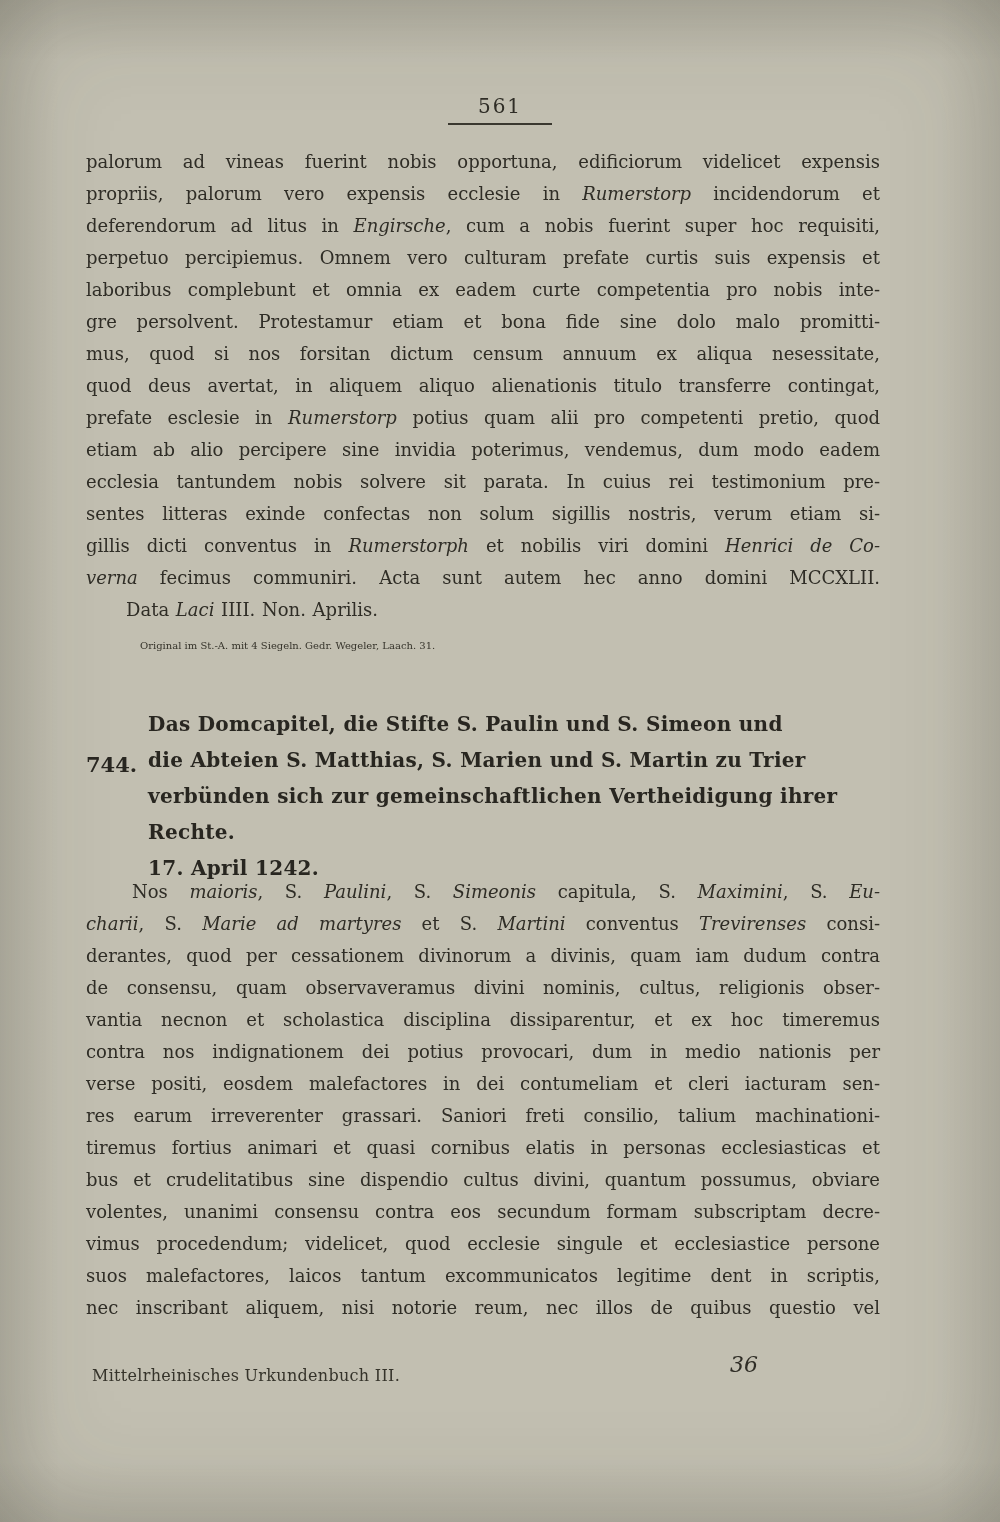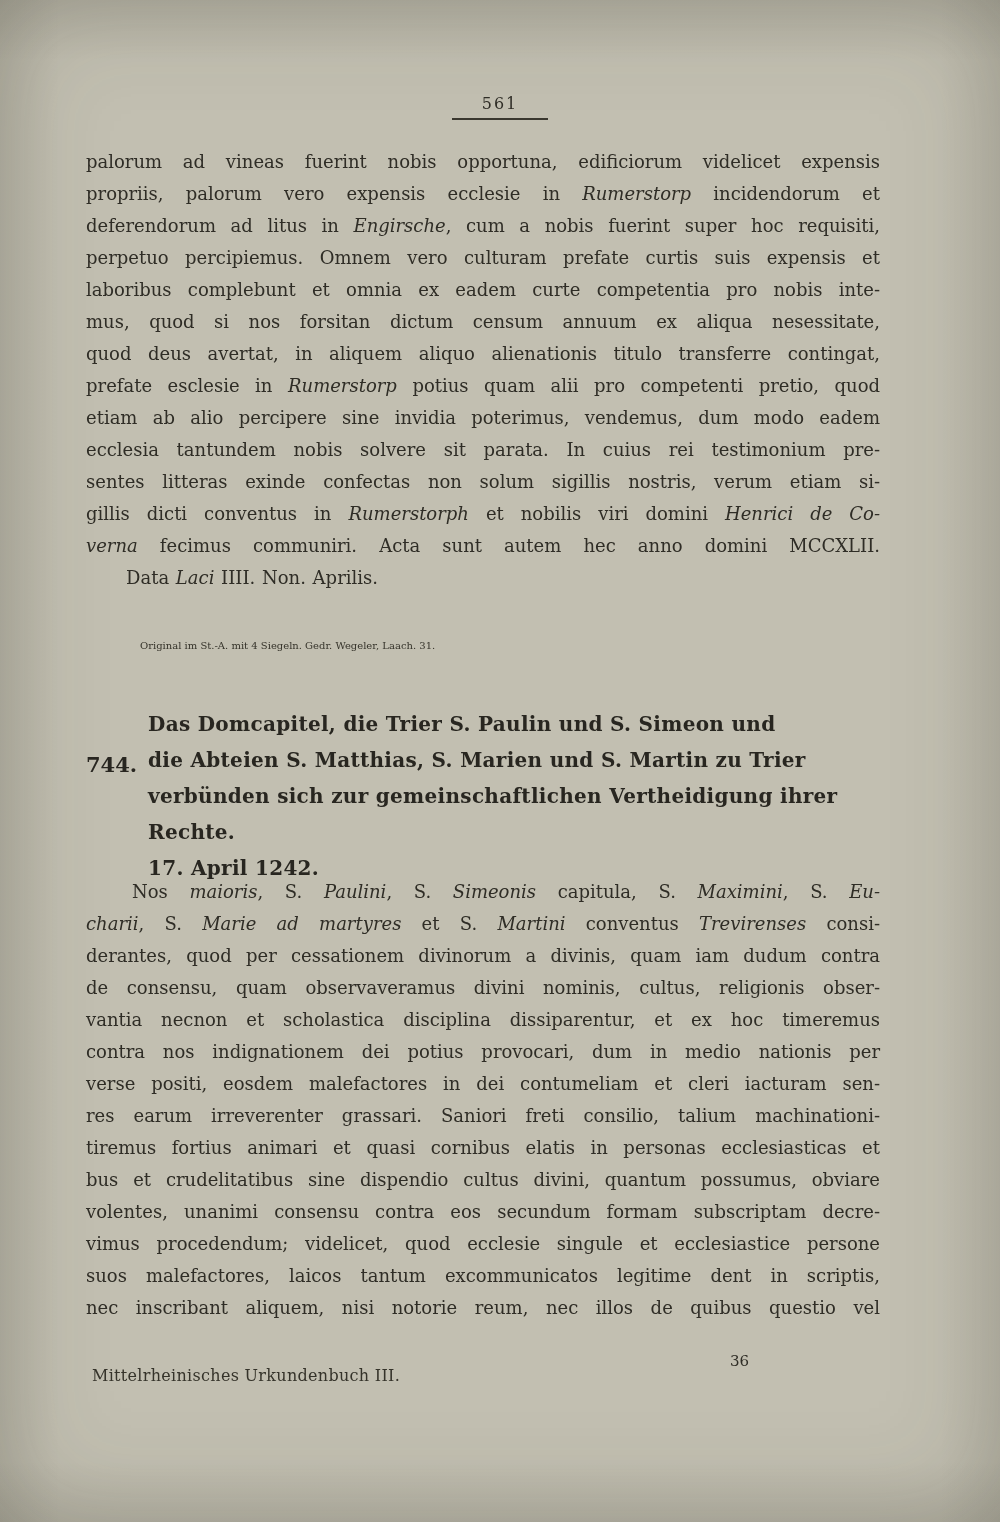--- a/index.html
+++ b/index.html
@@ -19,21 +19,21 @@
     color: #2f2d26;
     overflow: hidden;
   }
   .pagenum-wrap {
     position: absolute;
     top: 94px; left: 0; width: 100%;
     text-align: center;
   }
   .pagenum {
     display: inline-block;
-    font-size: 16px;
+    font-size: 20px;
     letter-spacing: 2px;
     padding: 0 30px 5px 30px;
     border-bottom: 2px solid #3a382f;
   }
   .textblock {
     position: absolute;
     left: 86px;
     width: 794px;
     font-size: 18px;
     line-height: 32px;
@@ -86,55 +86,57 @@
     left: 92px;
     top: 1366px;
     font-size: 16px;
     color: #35332a;
     letter-spacing: 0.3px;
   }
   .footer-num {
     position: absolute;
     left: 730px;
     top: 1352px;
-    font-size: 15px;
+    font-size: 22px;
+    font-style: italic;
   }
 </style>
 </head>
 <body>
 
 <div class="page">
 
   <div class="pagenum-wrap">
     <span class="pagenum">561</span>
   </div>
 
   <div class="textblock" id="para1">
       <div class="tline"><span>palorum ad vineas fuerint nobis opportuna, edificiorum videlicet expensis</span></div>
       <div class="tline"><span>propriis, palorum vero expensis ecclesie in </span><em>Rumerstorp</em><span> incidendorum et</span></div>
       <div class="tline"><span>deferendorum ad litus in </span><em>Engirsche</em><span>, cum a nobis fuerint super hoc requisiti,</span></div>
       <div class="tline"><span>perpetuo percipiemus. Omnem vero culturam prefate curtis suis expensis et</span></div>
       <div class="tline"><span>laboribus complebunt et omnia ex eadem curte competentia pro nobis inte-</span></div>
+      <div class="tline"><span>gre persolvent. Protestamur etiam et bona fide sine dolo malo promitti-</span></div>
       <div class="tline"><span>mus, quod si nos forsitan dictum censum annuum ex aliqua nesessitate,</span></div>
       <div class="tline"><span>quod deus avertat, in aliquem aliquo alienationis titulo transferre contingat,</span></div>
       <div class="tline"><span>prefate esclesie in </span><em>Rumerstorp</em><span> potius quam alii pro competenti pretio, quod</span></div>
       <div class="tline"><span>etiam ab alio percipere sine invidia poterimus, vendemus, dum modo eadem</span></div>
       <div class="tline"><span>ecclesia tantundem nobis solvere sit parata. In cuius rei testimonium pre-</span></div>
       <div class="tline"><span>sentes litteras exinde confectas non solum sigillis nostris, verum etiam si-</span></div>
       <div class="tline"><span>gillis dicti conventus in </span><em>Rumerstorph</em><span> et nobilis viri domini </span><em>Henrici de Co-</em></div>
       <div class="tline"><em>verna</em><span> fecimus communiri. Acta sunt autem hec anno domini MCCXLII.</span></div>
       <div class="tline last"><span>Data </span><em>Laci</em><span> IIII. Non. Aprilis.</span></div>
     </div>
 
   <div class="source-note">Original im St.-A. mit 4 Siegeln. Gedr. Wegeler, Laach. 31.</div>
 
   <div class="entry">
     <div class="entry-num">744.</div>
     <div class="entry-heading">
-        <div class="tline"><span>Das Domcapitel, die Trier S. Paulin und S. Simeon und</span></div>
+        <div class="tline"><span>Das Domcapitel, die Stifte S. Paulin und S. Simeon und</span></div>
         <div class="tline"><span>die Abteien S. Matthias, S. Marien und S. Martin zu Trier</span></div>
         <div class="tline"><span>verbünden sich zur gemeinschaftlichen Vertheidigung ihrer Rechte.</span></div>
         <div class="tline"><span>17. April 1242.</span></div>
       </div>
   </div>
 
   <div class="textblock" id="para2">
       <div class="tline ind"><span>Nos </span><em>maioris</em><span>, S. </span><em>Paulini</em><span>, S. </span><em>Simeonis</em><span> capitula, S. </span><em>Maximini</em><span>, S. </span><em>Eu-</em></div>
       <div class="tline"><em>charii</em><span>, S. </span><em>Marie ad martyres</em><span> et S. </span><em>Martini</em><span> conventus </span><em>Trevirenses</em><span> consi-</span></div>
       <div class="tline"><span>derantes, quod per cessationem divinorum a divinis, quam iam dudum contra</span></div>

